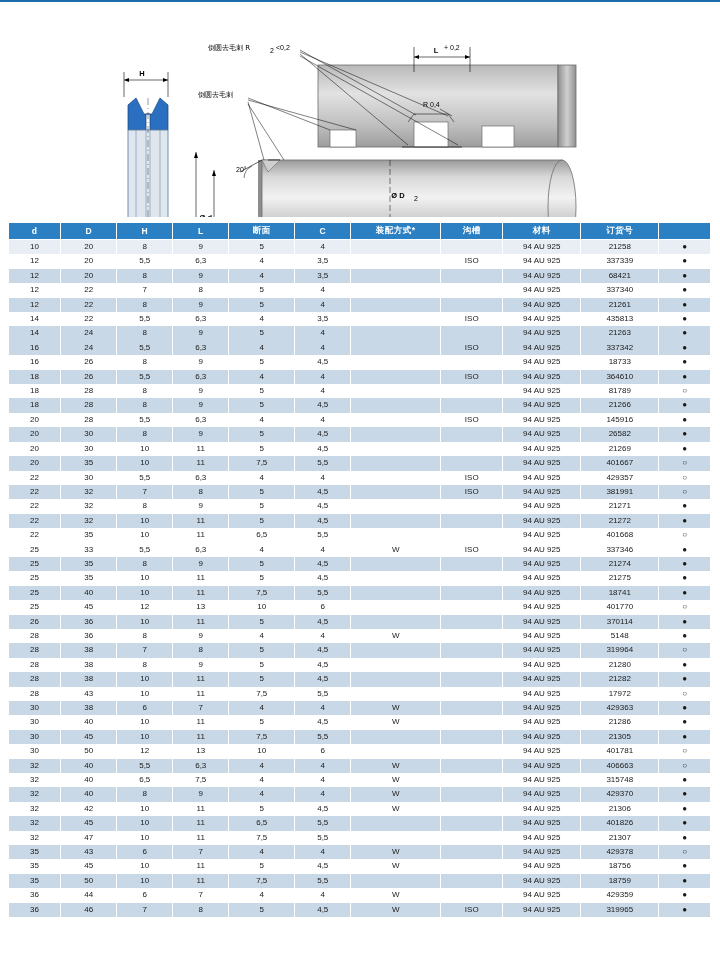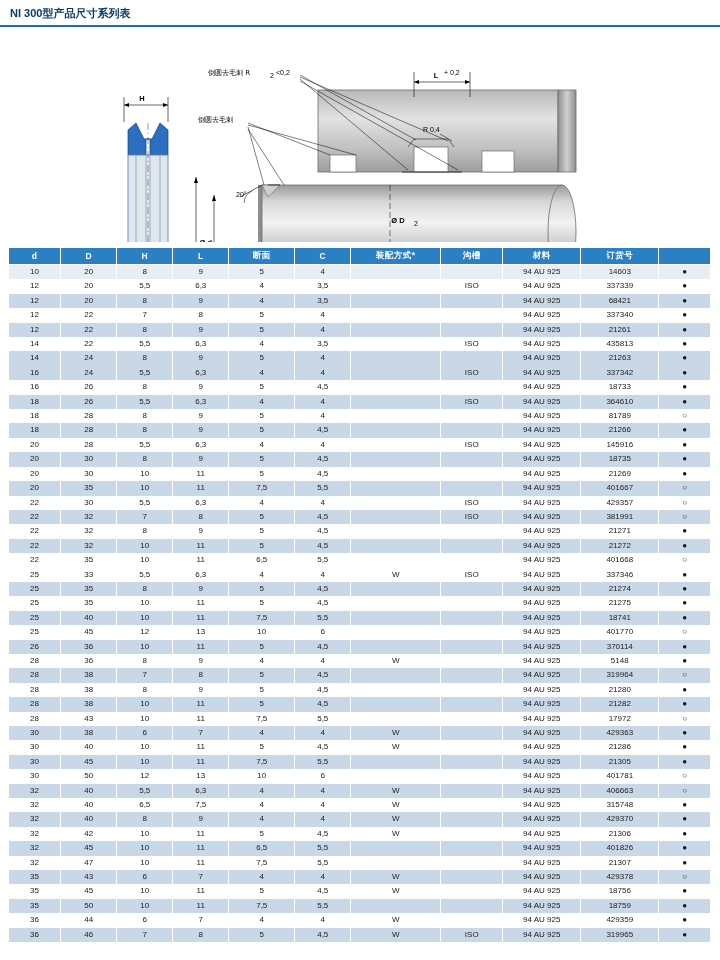--- a/index.html
+++ b/index.html
@@ -64,21 +64,20 @@
   
   .lbl{font-family:"Liberation Sans",sans-serif;font-size:7px;fill:#000;}
   .lbl-cn{font-family:"DejaVu Sans",sans-serif;font-size:7px;fill:#000;}
   .lbl-b{font-family:"Liberation Sans",sans-serif;font-size:7.5px;fill:#000;font-weight:bold;}
 </style>
 </head>
 <body>
 
 <div class="page">
 
-  <div class="title-bar">NI 300型产品尺寸系列表</div>
   <div class="title-rule"></div>
 
   <div class="drawing">
     <svg width="720" height="215" viewBox="0 0 720 215">
       <defs>
         <linearGradient id="shaftGrad" x1="0" y1="0" x2="0" y2="1">
           <stop offset="0%" stop-color="#9a9a9a"></stop>
           <stop offset="18%" stop-color="#d8d8d8"></stop>
           <stop offset="40%" stop-color="#f2f2f2"></stop>
           <stop offset="65%" stop-color="#c9c9c9"></stop>
@@ -220,21 +219,21 @@
         <tr class="odd">
           <td>10</td>
           <td>20</td>
           <td>8</td>
           <td>9</td>
           <td>5</td>
           <td>4</td>
           <td></td>
           <td></td>
           <td>94 AU 925</td>
-          <td>14603</td>
+          <td>21258</td>
           <td class="dot filled"></td>
         </tr>
         <tr class="even">
           <td>12</td>
           <td>20</td>
           <td>5,5</td>
           <td>6,3</td>
           <td>4</td>
           <td>3,5</td>
           <td></td>
@@ -389,21 +388,21 @@
         <tr class="shade">
           <td>20</td>
           <td>30</td>
           <td>8</td>
           <td>9</td>
           <td>5</td>
           <td>4,5</td>
           <td></td>
           <td></td>
           <td>94 AU 925</td>
-          <td>18735</td>
+          <td>26582</td>
           <td class="dot filled"></td>
         </tr>
         <tr class="even">
           <td>20</td>
           <td>30</td>
           <td>10</td>
           <td>11</td>
           <td>5</td>
           <td>4,5</td>
           <td></td>

